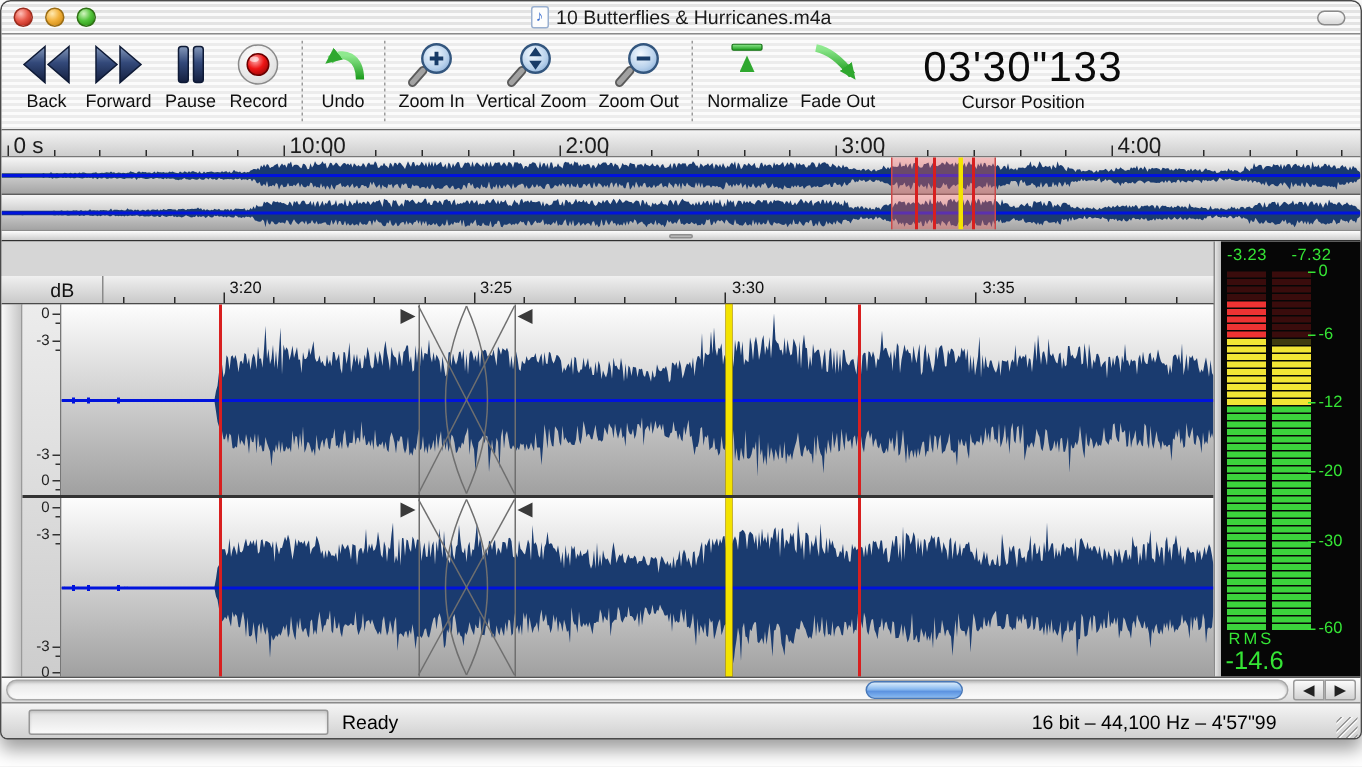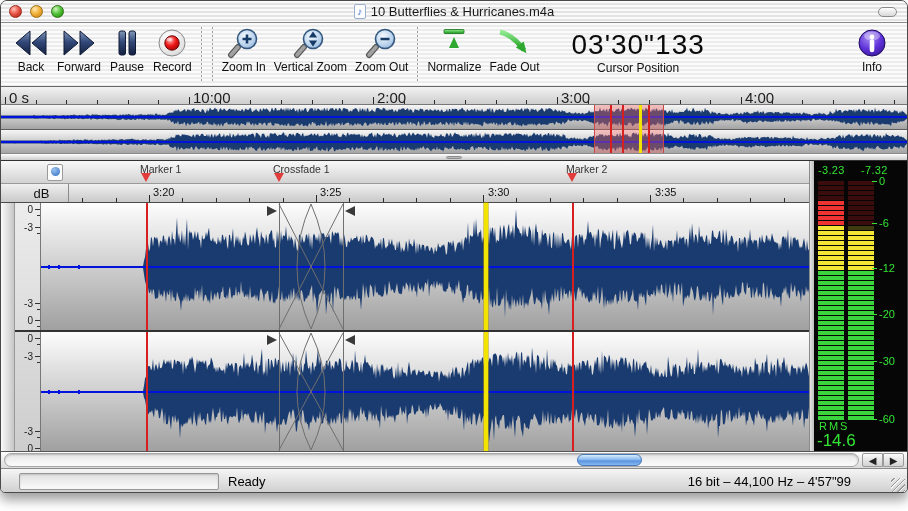--- a/index.html
+++ b/index.html
@@ -207,20 +207,26 @@
         </div>
         <div class="tbtn">
           <svg width="36" height="32" viewBox="0 0 36 32">
             <circle cx="18" cy="16" r="13" fill="url(#gBtn)" stroke="#8a8a8a"></circle>
             <circle cx="18" cy="16" r="7.2" fill="url(#gRed)" stroke="#6a0000"></circle>
             <ellipse cx="15.5" cy="12.5" rx="3" ry="1.8" fill="#fff" opacity=".55"></ellipse>
           </svg>
           <div class="tlabel">Record</div>
         </div>
         <div class="tsep"></div>
+        <div class="tbtn">
+          <svg width="36" height="32" viewBox="0 0 36 32">
+            <path d="M29 26 C29 11 18 6 9 13" fill="none" stroke="url(#gGreen)" stroke-width="5.5" marker-end="url(#ahG)"></path>
+          </svg>
+          <div class="tlabel">Undo</div>
+        </div>
         <div class="tsep"></div>
         <div class="tbtn">
           <svg width="36" height="32" viewBox="0 0 36 32">
             <line x1="12" y1="20" x2="5" y2="28" stroke="#5a5a5a" stroke-width="6" stroke-linecap="round"></line>
             <line x1="12" y1="20" x2="5" y2="28" stroke="#a2a2a2" stroke-width="3.5" stroke-linecap="round"></line>
             <circle cx="21" cy="12" r="9.5" fill="url(#gGlass)" stroke="#33567e" stroke-width="1.6"></circle>
             <line x1="21" y1="7.5" x2="21" y2="16.5" stroke="#183c68" stroke-width="2.6"></line>
             <line x1="16.5" y1="12" x2="25.5" y2="12" stroke="#183c68" stroke-width="2.6"></line>
           </svg>
           <div class="tlabel">Zoom In</div>
@@ -255,29 +261,20 @@
         <div class="tbtn">
           <svg width="36" height="32" viewBox="0 0 36 32">
             <path d="M4 5 C14 7 22 15 28 23" fill="none" stroke="url(#gGreen)" stroke-width="5" marker-end="url(#ahG)"></path>
           </svg>
           <div class="tlabel">Fade Out</div>
         </div>
       </div>
     <div class="cursor-pos">
       <div class="cp-value">03'30"133</div>
       <div class="cp-label">Cursor Position</div>
-    </div>
-    <div class="tbtn info-btn">
-      <svg width="34" height="32" viewBox="0 0 32 32">
-        <circle cx="16" cy="16" r="13" fill="url(#gPurple)" stroke="#1d0a5e"></circle>
-        <ellipse cx="16" cy="9" rx="8" ry="4.5" fill="#fff" opacity=".35"></ellipse>
-        <circle cx="16" cy="10" r="2.4" fill="#fff"></circle>
-        <path d="M16 14.5 L16 23" stroke="#fff" stroke-width="4.6" stroke-linecap="round"></path>
-      </svg>
-      <div class="tlabel">Info</div>
     </div>
   </div>
 
   <div class="ov-ruler" id="ov-ruler">
       <div class="rtick" style="left:4.0px;height:7px"></div>
       <div class="rtick" style="left:34.7px;height:4px"></div>
       <div class="rtick" style="left:65.3px;height:4px"></div>
       <div class="rtick" style="left:96.0px;height:4px"></div>
       <div class="rtick" style="left:126.6px;height:4px"></div>
       <div class="rtick" style="left:157.3px;height:4px"></div>
@@ -328,29 +325,20 @@
         <div class="ovline" style="left:647px;width:1.5px;background:#d81f1f"></div>
         <div class="ovline" style="left:638px;width:3px;background:#f3e300"></div>
       </div>
   </div>
 
   <div class="splitter">
       <span class="grip"></span>
     </div>
 
   <div class="editor">
-    <div class="ed-header" id="ed-header">
-      <span class="hdr-icon"></span>
-    <span class="marker-label" style="left:139px">Marker 1</span>
-        <span class="marker-tri" style="left:145px"></span>
-        <span class="marker-label" style="left:272px">Crossfade 1</span>
-        <span class="marker-tri" style="left:278px"></span>
-        <span class="marker-label" style="left:565px">Marker 2</span>
-        <span class="marker-tri" style="left:571px"></span>
-      </div>
     <div class="ed-ruler">
       <div class="db-cell">dB</div>
       <div id="main-ruler">
           <div class="rtick" style="left:13.2px;height:4px"></div>
           <div class="rtick" style="left:46.6px;height:4px"></div>
           <div class="rtick" style="left:80.0px;height:7px"></div>
           <div class="rtick" style="left:113.4px;height:4px"></div>
           <div class="rtick" style="left:146.8px;height:4px"></div>
           <div class="rtick" style="left:180.2px;height:4px"></div>
           <div class="rtick" style="left:213.6px;height:4px"></div>

